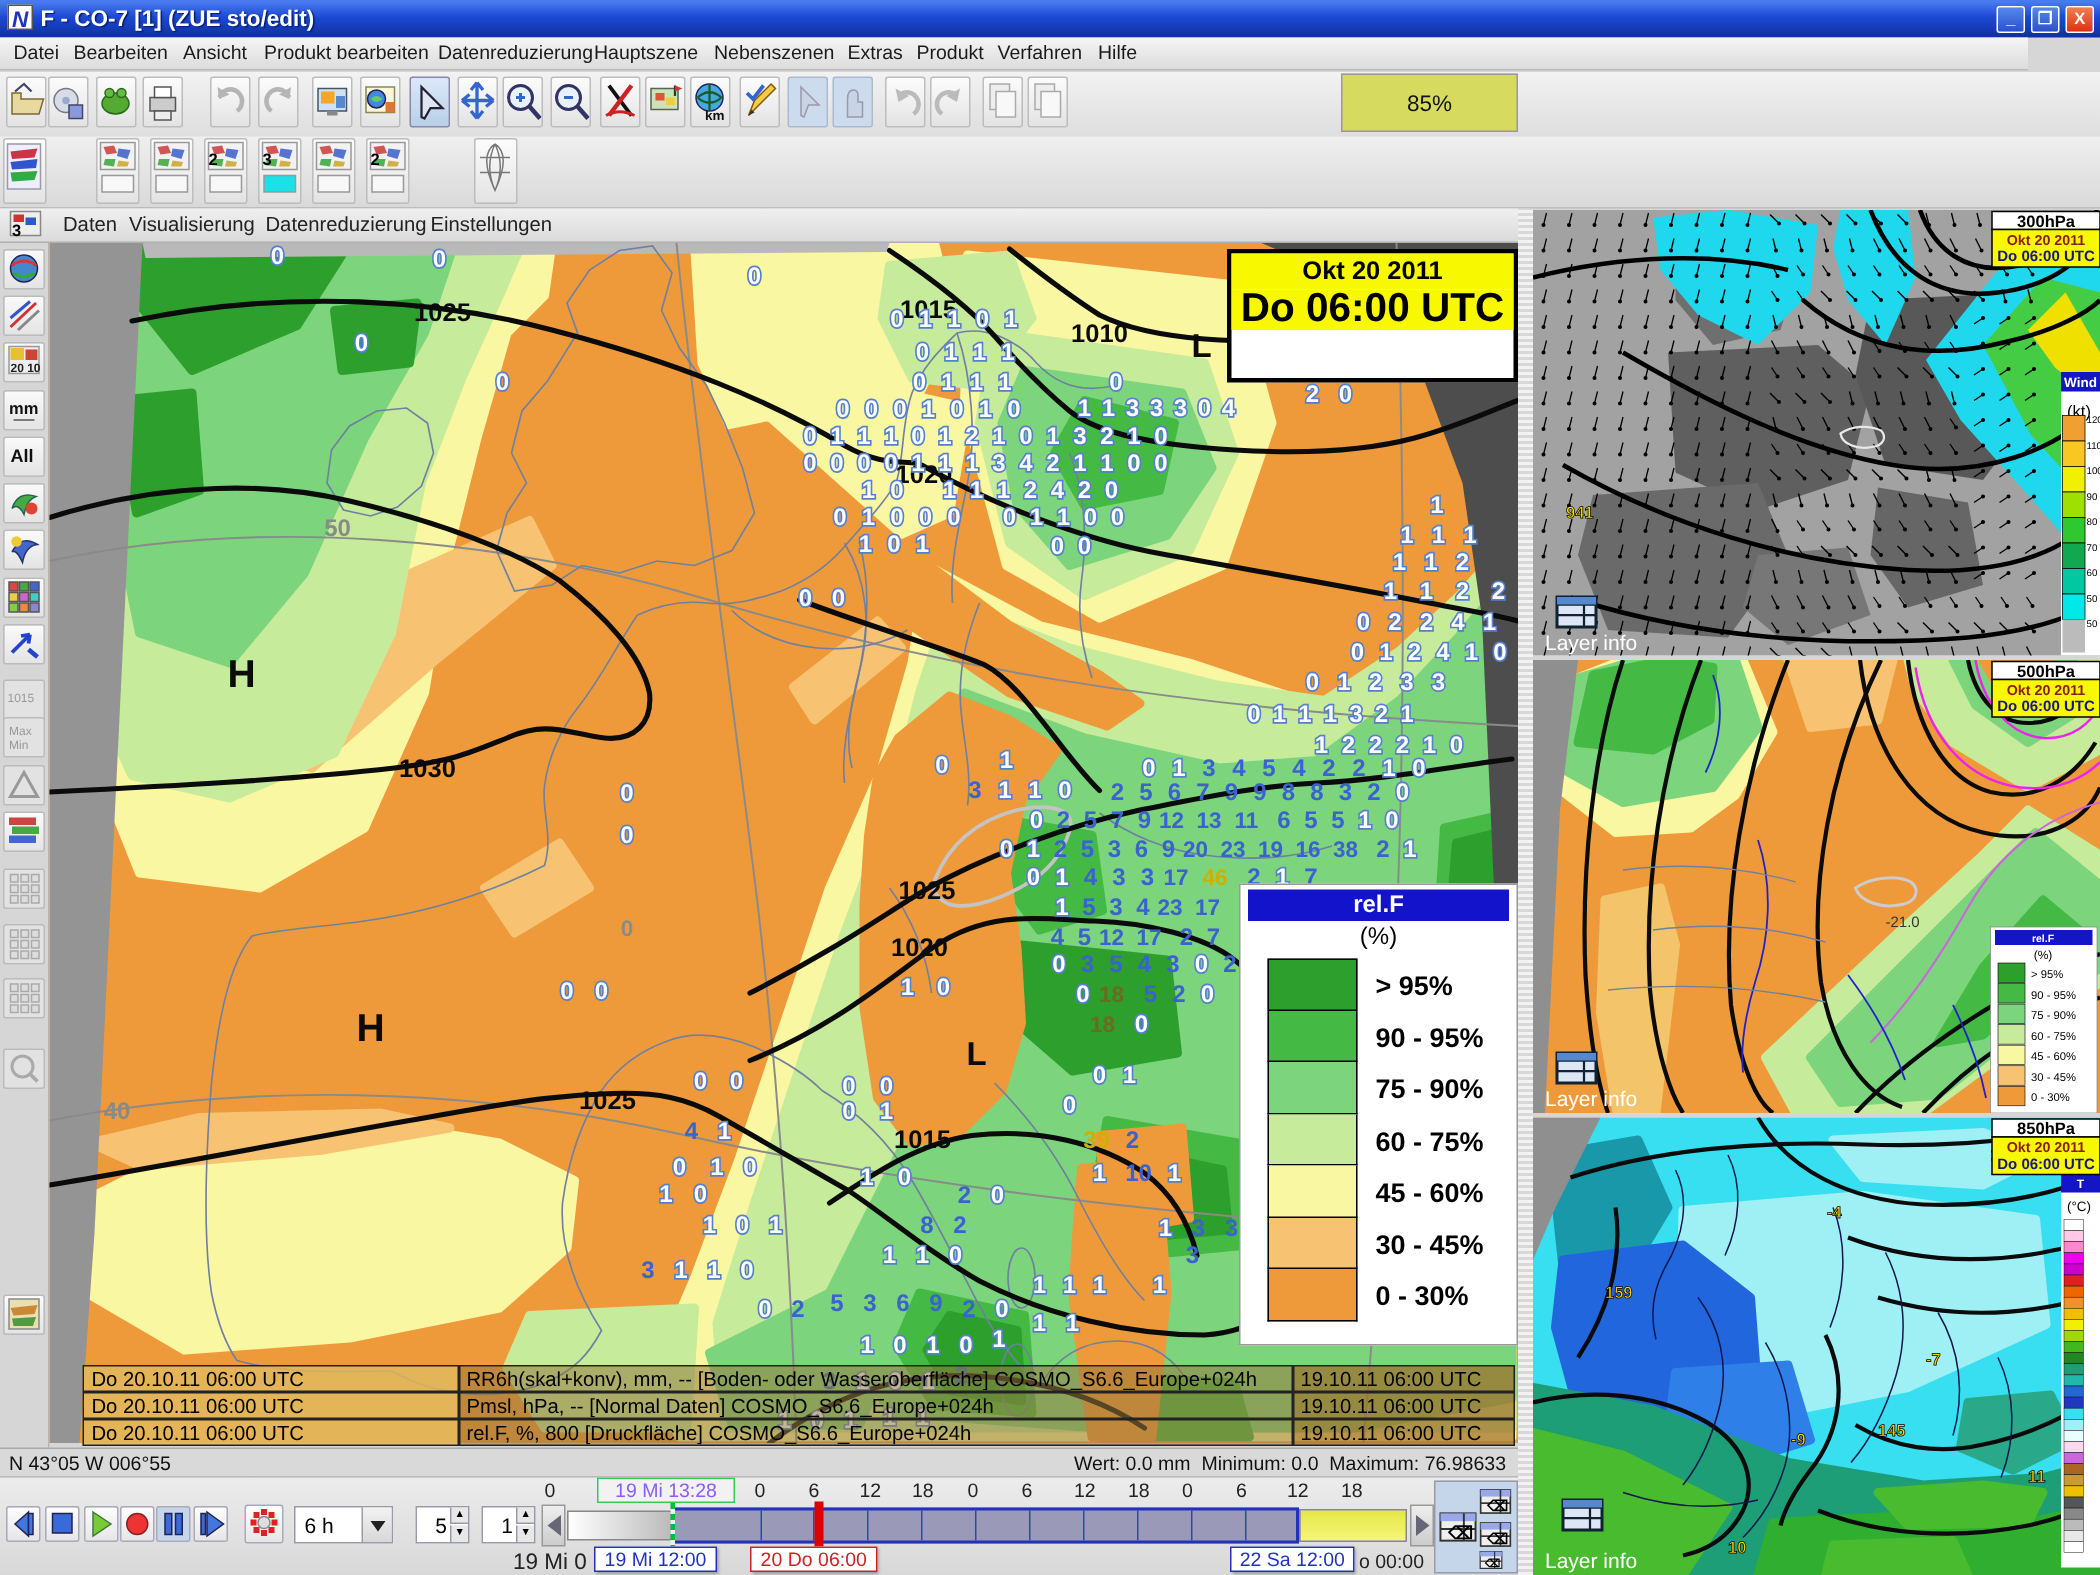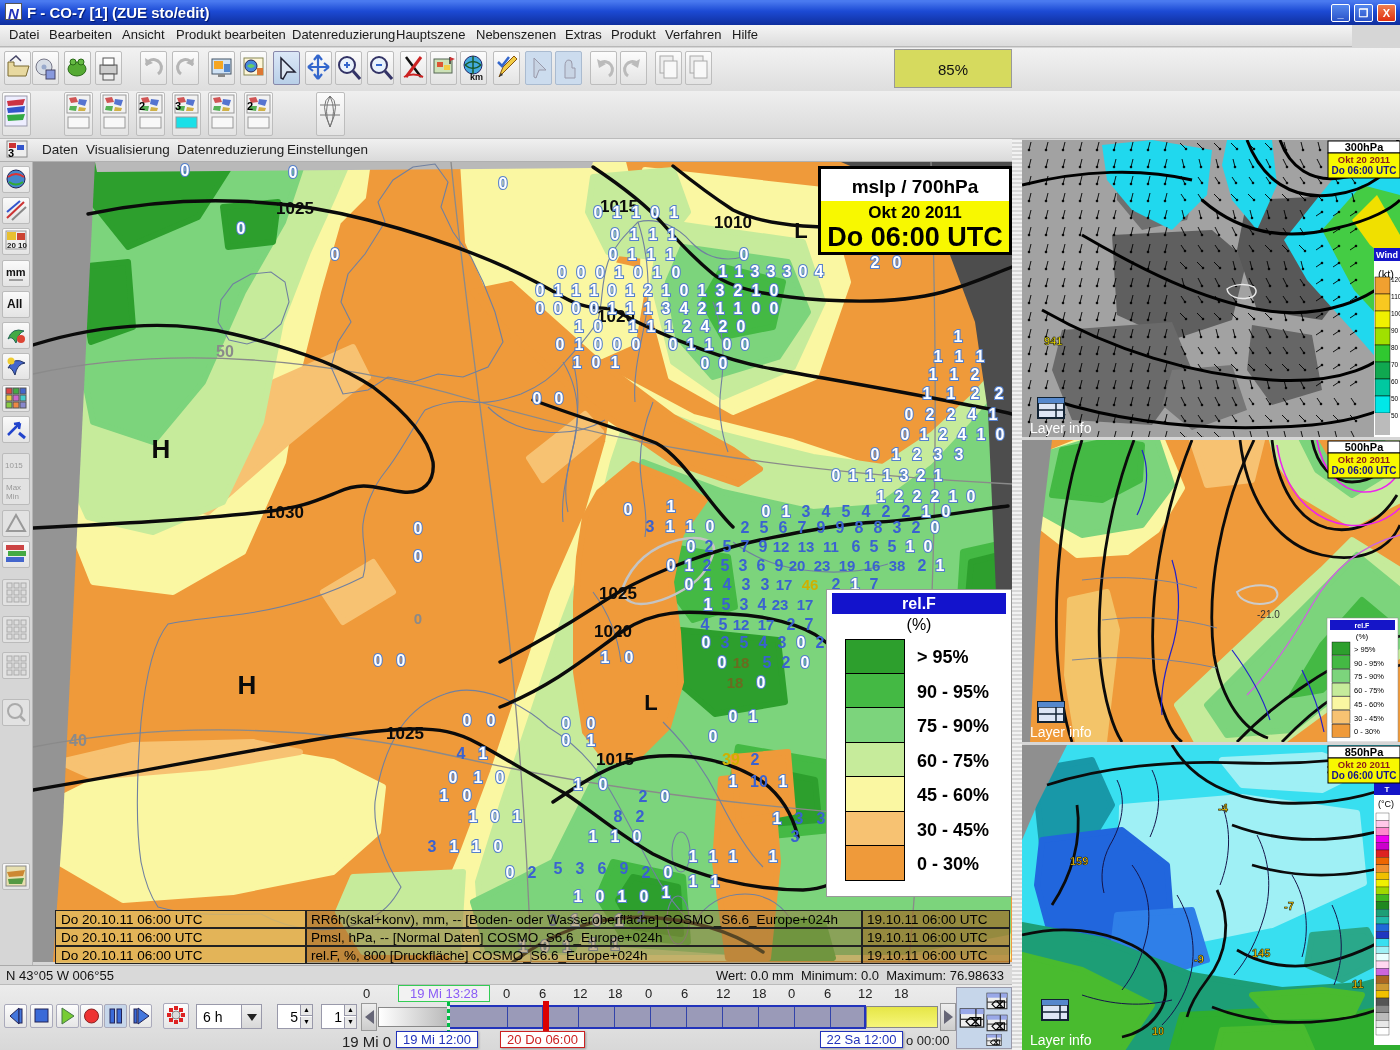--- a/index.html
+++ b/index.html
@@ -760,21 +760,20 @@
       <text x="845" y="583" class="nw" font-size="16">0</text>
       <text x="862" y="583" class="nw" font-size="16">1</text>
       <text x="888" y="583" class="nb" font-size="16">10</text>
       <text x="912" y="583" class="nw" font-size="16">1</text>
       <text x="838" y="565" class="nw" font-size="16">1</text>
       <text x="858" y="565" class="nb" font-size="16">101</text>
     </g>
 </svg>
 
 <div id="infobox" class="abs">
-    <div class="l1">mslp / 700hPa</div>
     <div class="l2">Okt 20 2011</div>
     <div class="l3">Do 06:00 UTC</div>
   </div>
 
 <div id="legend" class="abs">
     <div class="hdr">rel.F</div>
     <div class="pct">(%)</div>
 <div class="lrow" style="top:49px">
       <div class="sw" style="background:#2D9F2D;border-top:1px solid #000;"></div>
       <div class="lt">&gt; 95%</div>

